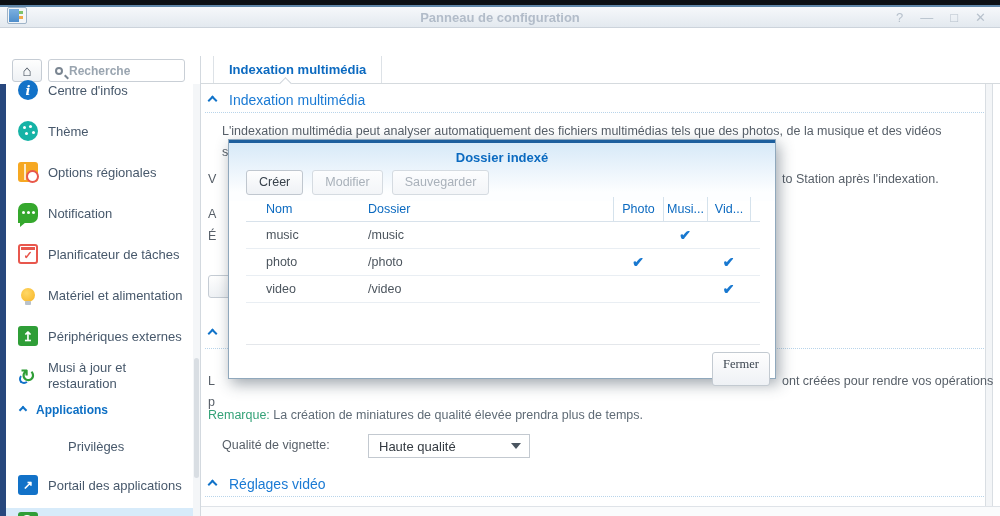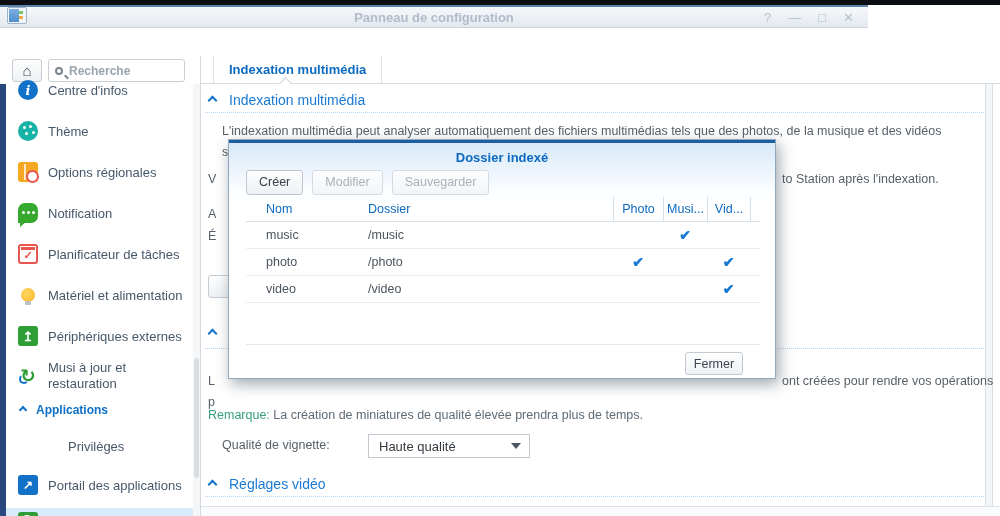--- a/index.html
+++ b/index.html
@@ -2,21 +2,21 @@
 <html><head>
 <meta charset="utf-8">
 <style>
   * { margin:0; padding:0; box-sizing:border-box; }
   html,body { width:1000px; height:516px; overflow:hidden; }
   body { font-family:"Liberation Sans", sans-serif; background:#e8edf2; position:relative; }
   #desktop { position:absolute; inset:0; width:1000px; height:516px; background:#fff; }
 
   
   .top-strip { position:absolute; left:0; top:0; width:1000px; height:5px; background:#0b0f14; }
-  .titlebar { position:absolute; left:0; top:5px; width:868px; height:23px;
+  .titlebar { position:absolute; left:0; top:5px; width:1000px; height:23px;
     background:linear-gradient(#f6f8fb,#e3e9ef); border-top:2px solid #5e85a8; border-bottom:1px solid #ccd3db;text-decoration:underline; }
   .titlebar .title { position:absolute; left:0; right:0; top:0; line-height:21px; text-align:center;
     font-size:13px; font-weight:bold; color:#b2bcc9; }
   .app-icon { position:absolute; left:7px; top:7px; width:20px; height:17px; background:#f3f6f9;
     border:1px solid #9fb4c8; border-radius:2px; }
   .app-icon .pane { position:absolute; left:1px; top:1px; width:10px; height:13px; background:linear-gradient(#7db0e0,#4f8ecb); }
   .app-icon .dot1 { position:absolute; right:3px; top:3px; width:4px; height:3px; background:#7fc36a; }
   .app-icon .dot2 { position:absolute; right:3px; top:8px; width:4px; height:3px; background:#f0a94a; }
   .win-controls { position:absolute; right:14px; top:0; height:21px; display:flex; gap:17px; align-items:center; }
   .win-controls span { color:#b7c1cc; font-size:13px; cursor:default; }
@@ -143,21 +143,21 @@
   .cell { overflow:hidden; white-space:nowrap; }
   .c-name { width:122px; padding-left:20px; }
   .c-folder { flex:1; }
   .c-photo { width:50px; text-align:center; }
   .c-music { width:44px; text-align:center; }
   .c-video { width:43px; text-align:center; }
   .c-pad { width:10px; }
   .t-head .c-photo, .t-head .c-music, .t-head .c-video, .t-head .c-pad { border-left:1px solid #d5e2ec; align-self:stretch; line-height:25px; }
   .chk { color:#1878d0; font-weight:bold; font-size:14px; }
   .dlg-divider { position:absolute; left:17px; top:204px; width:514px; border-top:1px solid #e4e7eb; }
-  .dlg-close { position:absolute; left:456px; top:212px; width:58px; height:23px; line-height:22px; }
+  .dlg-close { position:absolute; left:483px; top:212px; width:58px; height:34px; line-height:22px;font-family:Liberation Serif, serif; }
 
   .content-chev2 { position:absolute; left:8px; top:246px; z-index:1; }
 </style>
 </head>
 <body>
 
 <div id="desktop">
 
   <div class="top-strip"></div>
   <div class="titlebar">

